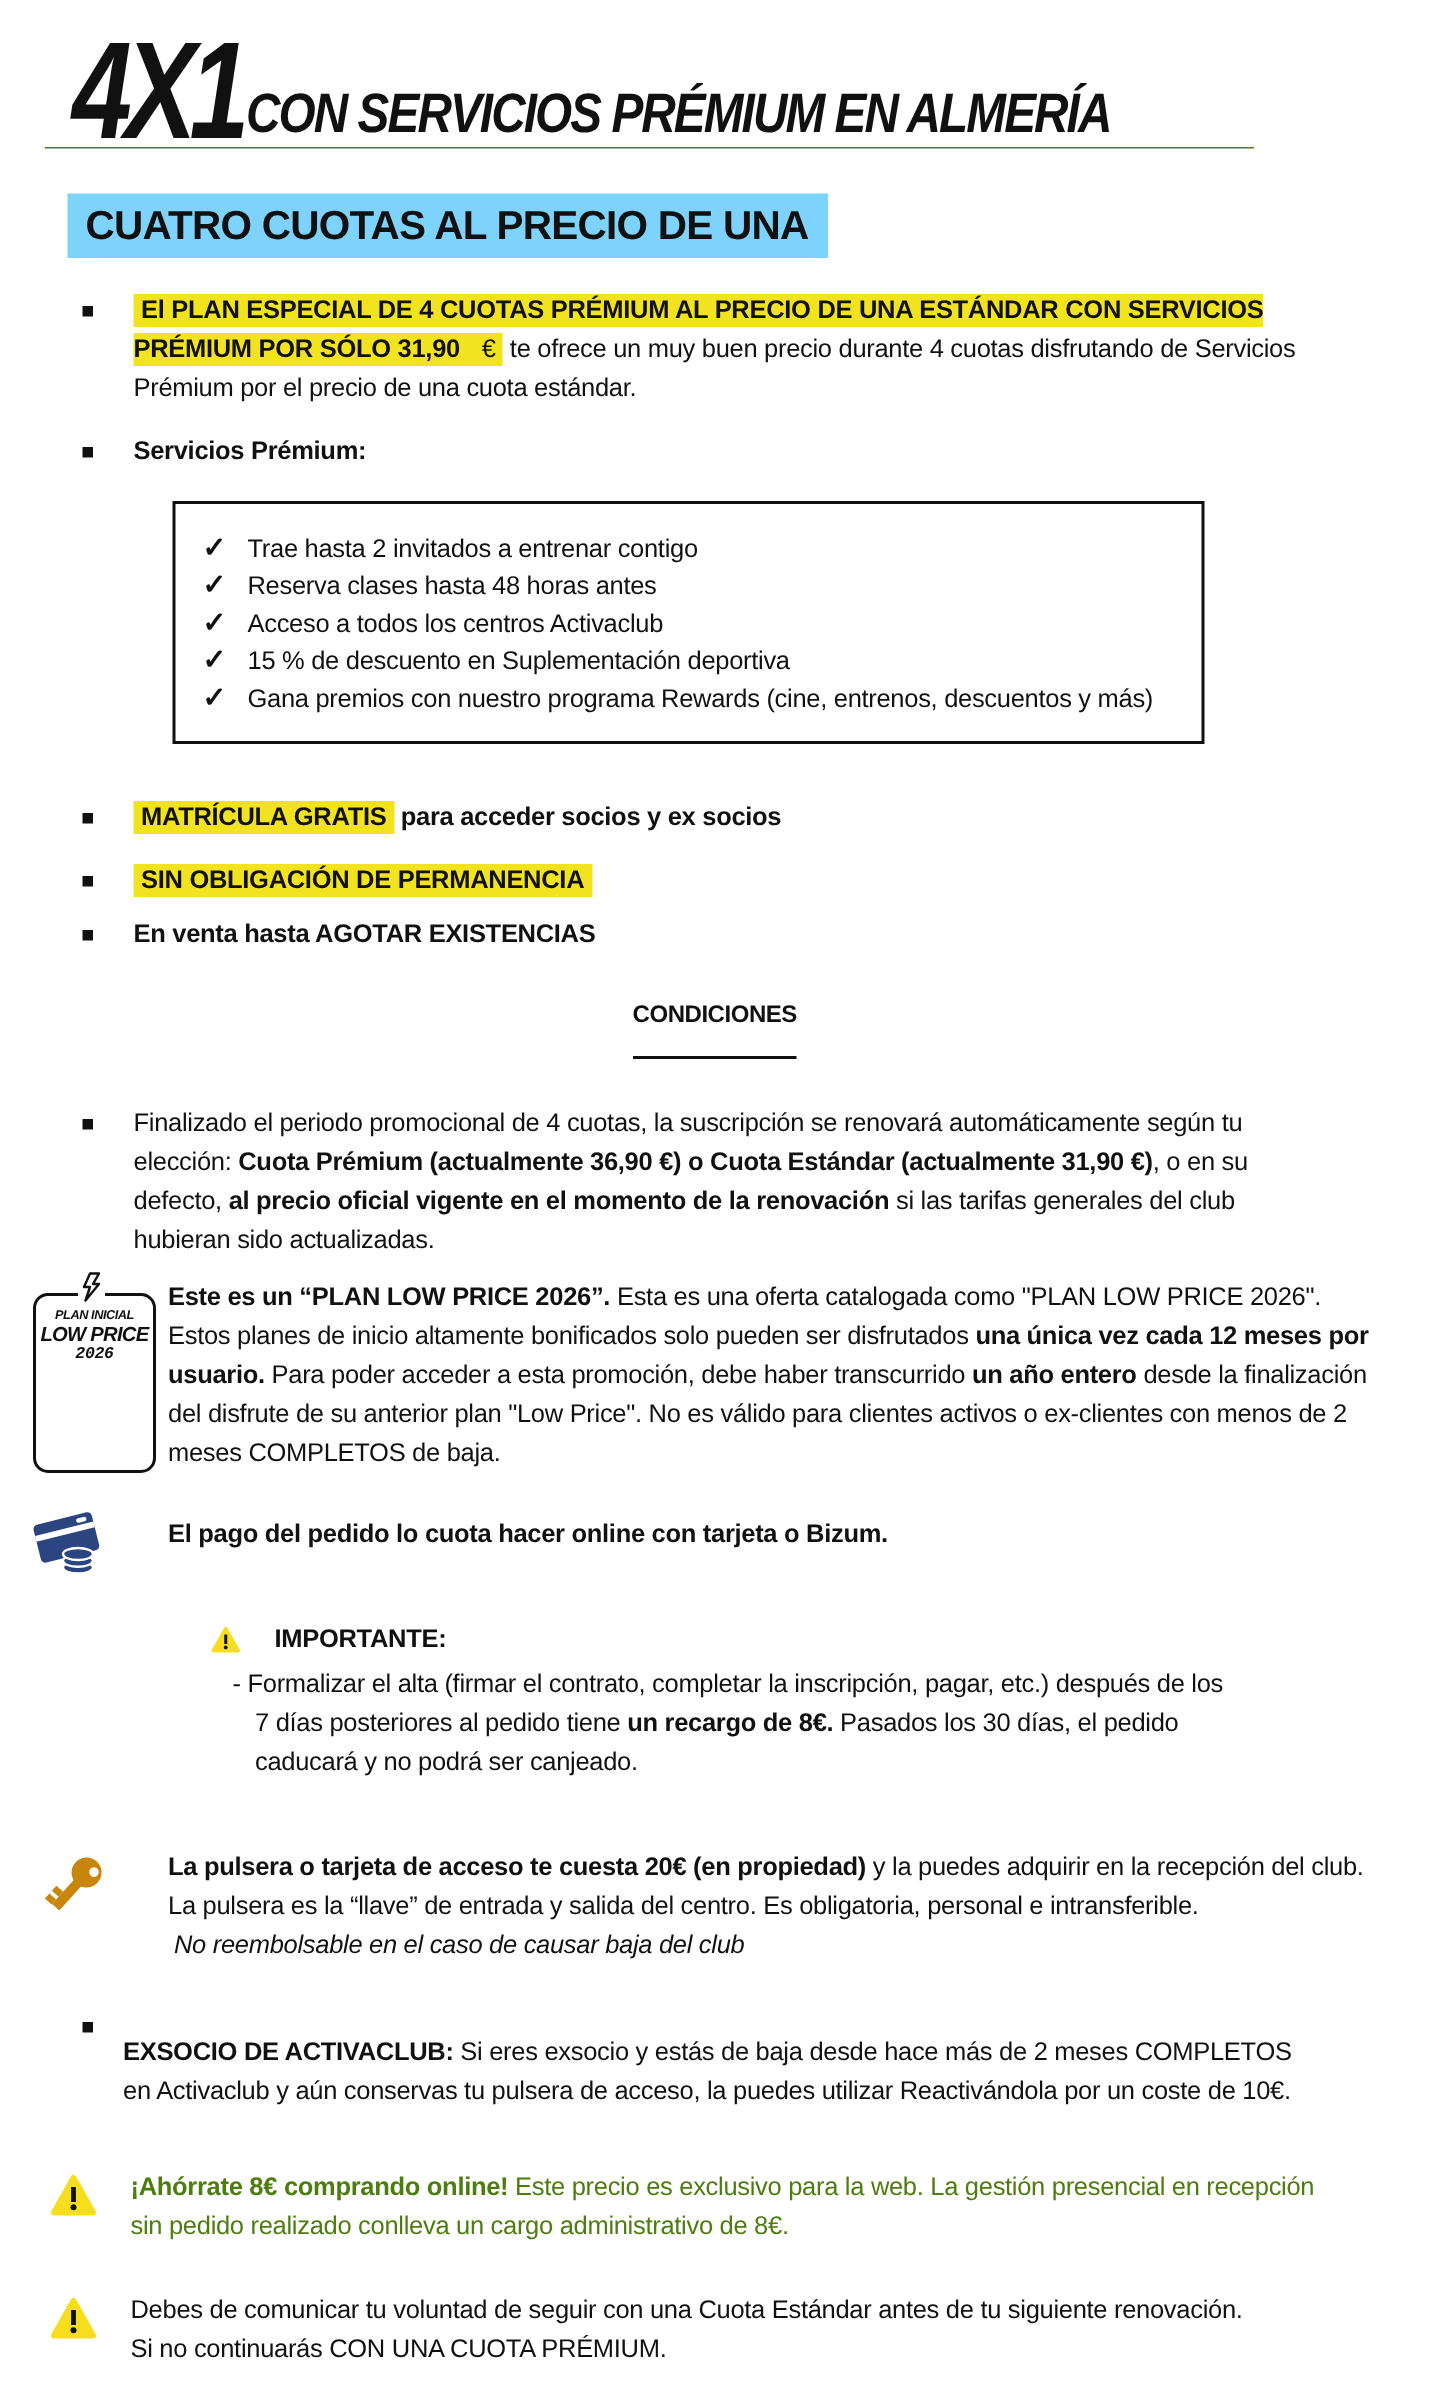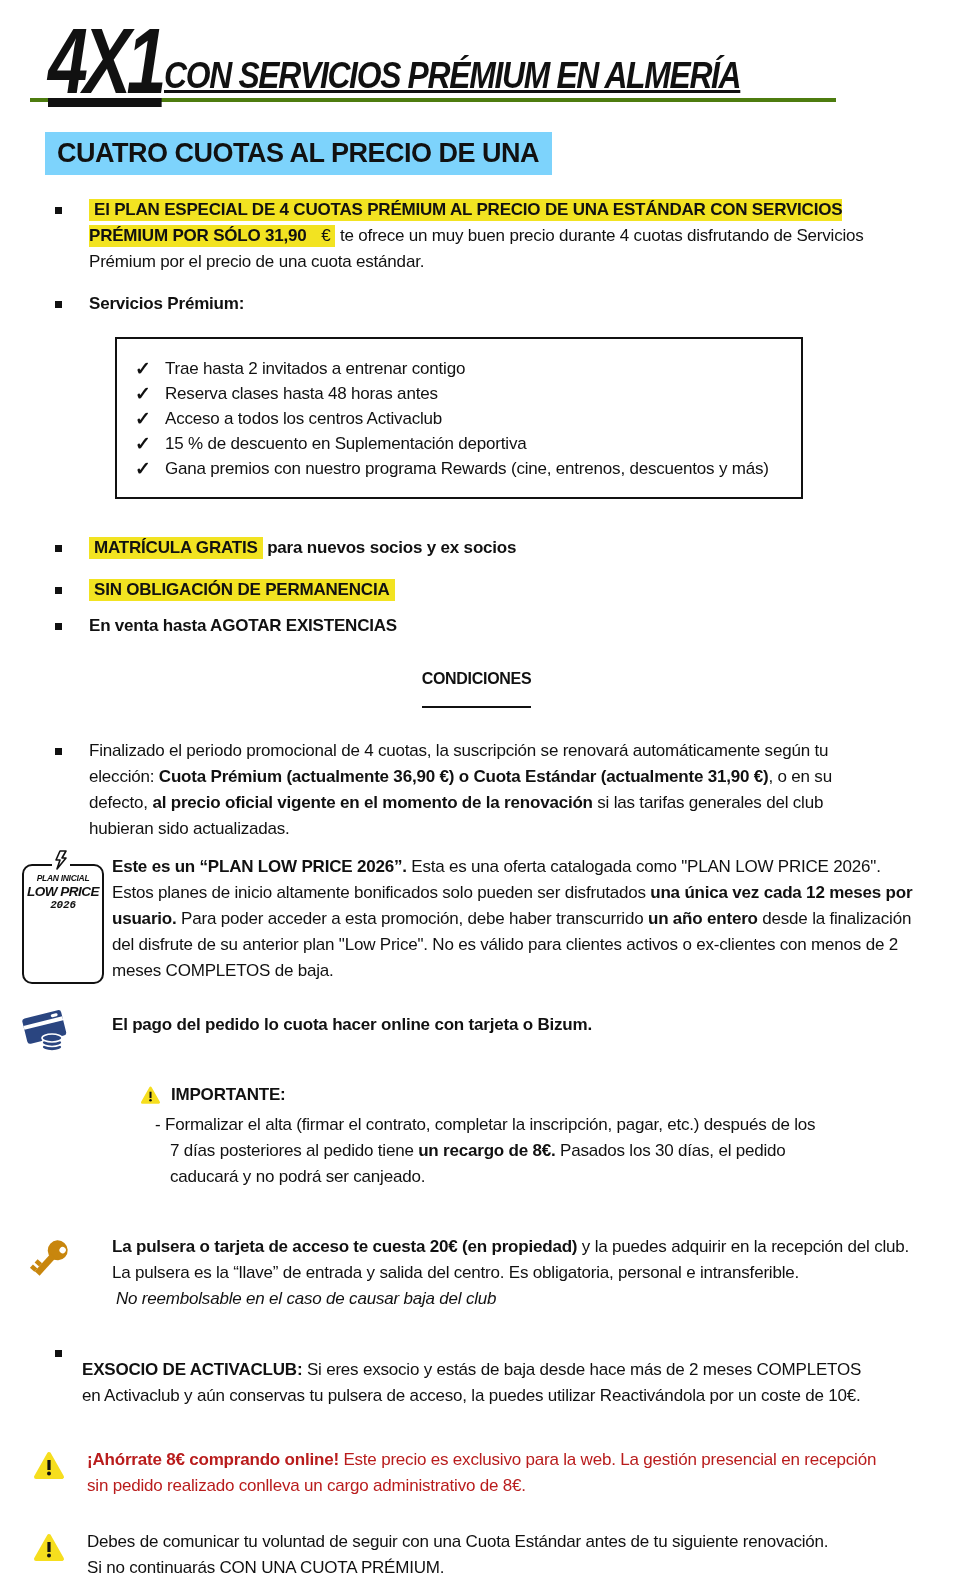--- a/index.html
+++ b/index.html
@@ -9,22 +9,22 @@
     font-family:"Liberation Sans", sans-serif;
     color:#111; font-size:17px; line-height:26px; letter-spacing:-0.2px;
   }
   .b { font-weight:bold; }
   .i { font-style:italic; }
   .hl { background:#F2E321; padding:1px 5px 2px 5px; }
 
   
   .header {
     margin:26px 0 0 30px; width:806px;
-    border-bottom:4px solid #4d7c0f; padding-bottom:2px;
-    display:flex; align-items:flex-end; white-space:nowrap;text-decoration:underline;
+    border-bottom:1px solid #4d7c0f; padding-bottom:2px;
+    display:flex; align-items:flex-end; white-space:nowrap;
   }
   .title-big {
     display:inline-block; font-size:92px; line-height:70px; font-weight:bold; font-style:italic;
     letter-spacing:-6px; transform:scaleX(0.78); transform-origin:left bottom; margin-left:18px; margin-right:-30px;
   }
   .title-rest {
     display:inline-block; font-size:37px; line-height:40px; font-weight:bold; font-style:italic;
     letter-spacing:-1.5px; transform:scaleX(0.86); transform-origin:left bottom;
   }
 
@@ -71,29 +71,29 @@
     text-align:center; padding:8px 2px 4px 2px;
     font-style:italic; font-weight:bold; line-height:1;
   }
   .badge-l1 { font-size:8.5px; letter-spacing:-0.3px; }
   .badge-l2 { font-size:13.5px; letter-spacing:-0.5px; margin-top:2px; }
   .badge-l3 { font-size:11px; margin-top:2px;font-family:Liberation Mono, monospace; }
   .bolt { position:absolute; top:-16px; left:28px; background:#fff; padding:0 1px; }
 
   
   .imp { margin:20px 0 0 140px; width:700px; }
-  .imp-head { display:flex; align-items:center; font-weight:bold; }
+  .imp-head { display:flex; align-items:center; font-weight:bold;gap:12px; }
   .imp-head .tri { margin-right:10px; display:inline-flex; }
   .imp-item { margin-top:4px; margin-left:15px; padding-left:15px; text-indent:-15px; width:670px; }
 
   
   .warn { display:flex; margin-left:33px; }
   .warn .wtri { flex:none; margin-top:4px; }
   .warn .wtext { margin-left:22px; width:810px; }
-  .blue { color:#b91c1c; }
+  .blue { color:#4d7c0f; }
 </style>
 </head>
 <body>
 
 <div class="header">
   <span class="title-big">4X1</span>
   <span class="title-rest">CON SERVICIOS PRÉMIUM EN ALMERÍA</span>
 </div>
 
 <div>
@@ -131,21 +131,21 @@
   </div>
   <div class="svcrow">
     <span class="check">✓</span>
     <span>Gana premios con nuestro programa Rewards (cine, entrenos, descuentos y más)</span>
   </div>
 </div>
 
 <div class="brow mt36">
   <span class="sq"></span>
   <div class="btext b">
-    <span class="hl">MATRÍCULA GRATIS</span><span> para nuevos socios y ex socios</span>
+    <span class="hl">MATRÍCULA GRATIS</span><span> para acceder socios y ex socios</span>
   </div>
 </div>
 
 <div class="brow mt16">
   <span class="sq"></span>
   <div class="btext b">
     <span class="hl">SIN OBLIGACIÓN DE PERMANENCIA</span>
   </div>
 </div>
 

